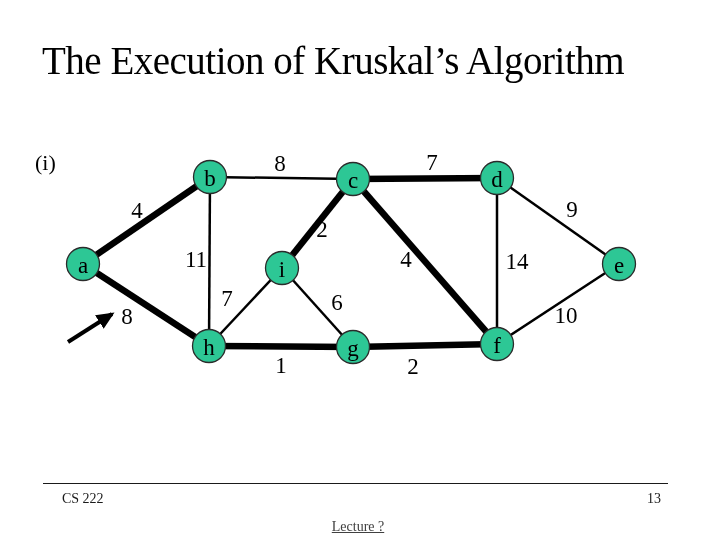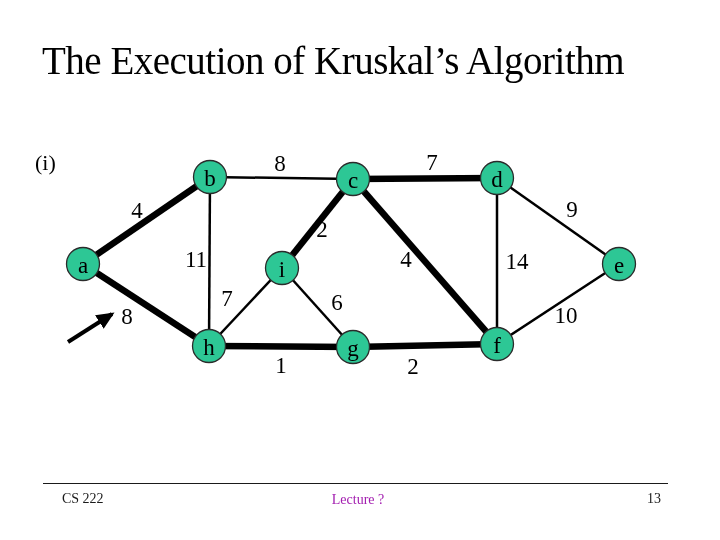--- a/index.html
+++ b/index.html
@@ -27,22 +27,22 @@
     text-anchor:middle;dominant-baseline:central;
   }
   .footer-line{
     position:absolute;left:43px;top:483px;width:625px;height:0;
     border-top:1.5px solid #1a1a1a;
   }
   .footer-course{
     position:absolute;left:62px;top:491px;font-size:14px;color:#1a1a1a;
   }
   .footer-lecture{
-    position:absolute;left:358px;top:492px;transform:translateX(-50%);
-    font-size:14px;color:#a21caf;
+    position:absolute;left:358px;top:519px;transform:translateX(-50%);
+    font-size:14px;color:#404040;text-decoration:underline;
   }
   .footer-page{
     position:absolute;left:661px;top:491px;transform:translateX(-100%);
     font-size:14px;color:#1a1a1a;
   }
 </style>
 </head>
 <body>
 
 <div>

